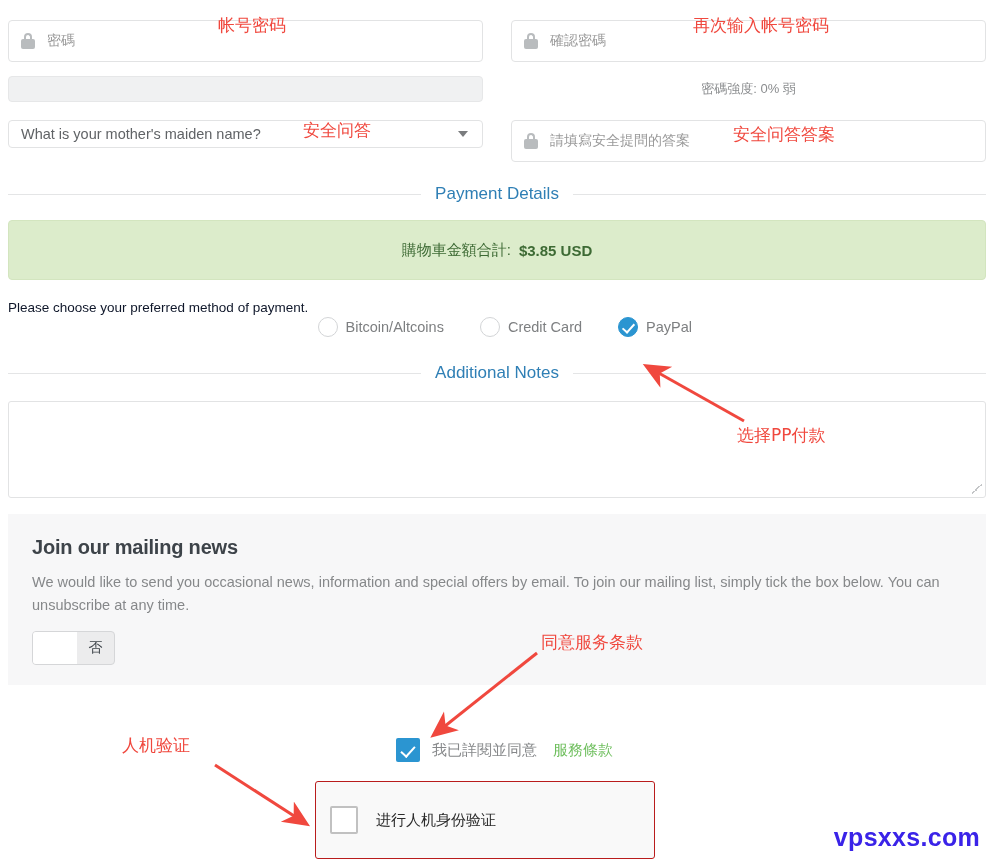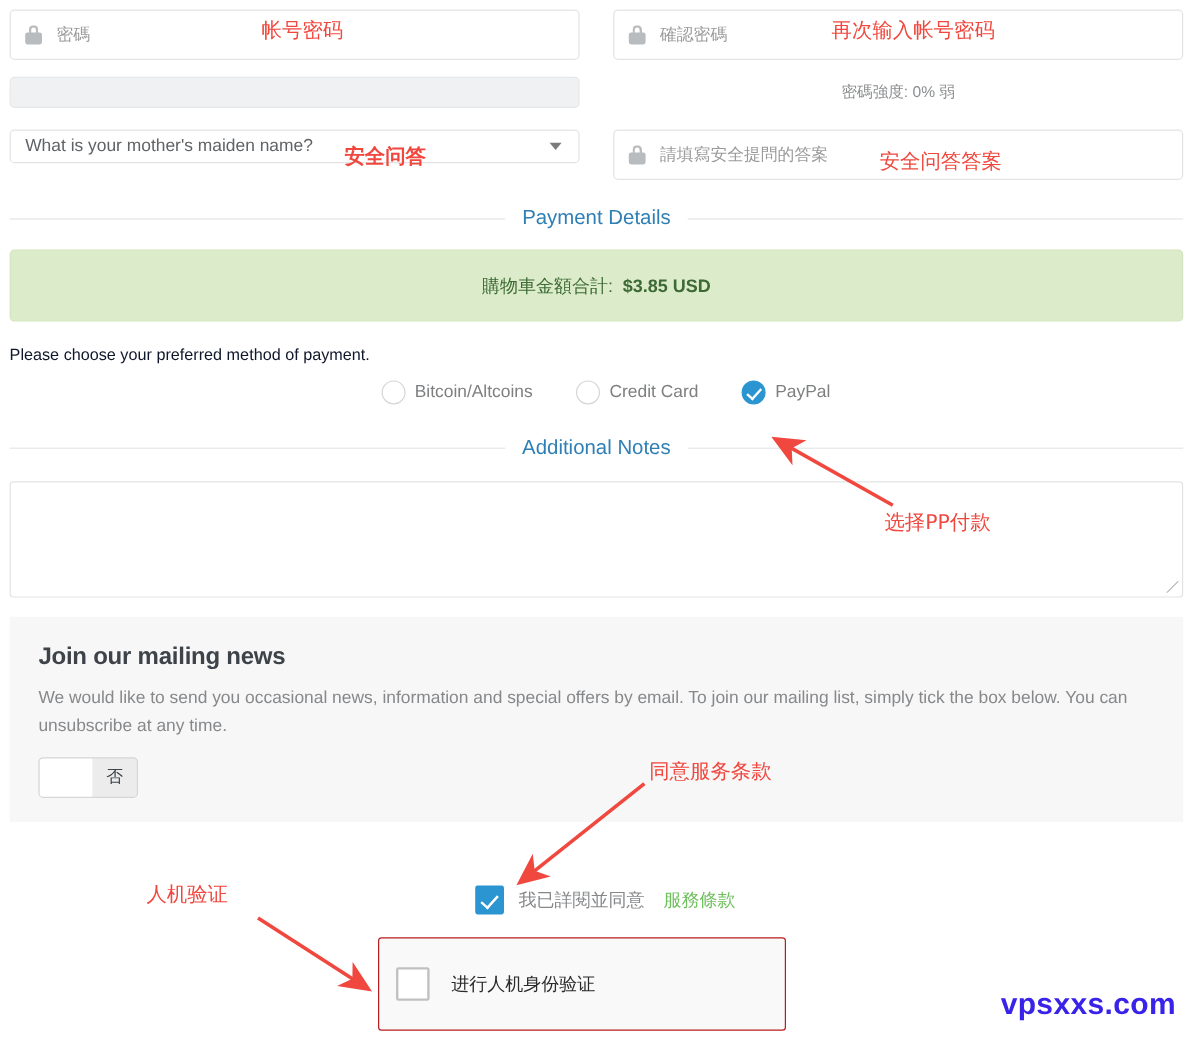--- a/index.html
+++ b/index.html
@@ -89,21 +89,21 @@
     border-radius:4px;
     height:60px;
     display:flex; align-items:center; justify-content:center;
     color:#3d6a34; font-size:15px;
   }
   .total-banner .amt { font-weight:bold; margin-left:8px; }
 
   .pay-hint { margin: 20px 8px 0 8px; color:#0f172a; font-size:13.5px; }
 
   .radio-row {
-    margin-top: 14px;
+    margin-top: 2px;
     display:flex; align-items:flex-start; justify-content:flex-end;
     padding-right: 302px;
     gap: 36px;
   }
   .radio-item { display:flex; align-items:center; gap:8px; }
   .radio-circle {
     width:20px;height:20px;border-radius:50%;
     border:1.5px solid #d3d5d7;background:#fff; flex:none;
   }
   .radio-circle.checked {
@@ -210,21 +210,21 @@
     position:absolute; right:14px; bottom:16px;
     color:#3a23e8; font-size:25px; font-weight:bold;
     letter-spacing:.3px;
   }
 </style>
 </head>
 <body>
 
 <div class="page">
 
-  <div class="row" style="padding-top:8px;">
+  <div class="row" style="padding-top:20px;">
     <div class="col">
       <div class="field">
         <span class="lock-icon">
           <span class="shackle"></span>
             <span class="body"></span>
         </span>
         <span class="ph">密碼</span>
       </div>
       <div class="strength-bar"></div>
       <div class="select-field">
@@ -319,20 +319,20 @@
 
     <line x1="744" y1="421" x2="648" y2="367" stroke="#f0483e" stroke-width="3" marker-end="url(#ah)"></line>
 
     <line x1="537" y1="653" x2="435" y2="734" stroke="#f0483e" stroke-width="3" marker-end="url(#ah)"></line>
 
     <line x1="215" y1="765" x2="305" y2="823" stroke="#f0483e" stroke-width="3" marker-end="url(#ah)"></line>
   </svg>
 
   <div class="anno" style="left:218px; top:14px;">帐号密码</div>
   <div class="anno" style="left:693px; top:14px;">再次输入帐号密码</div>
-  <div class="anno" style="left:287px; top:119px;font-weight:bold;">安全问答</div>
+  <div class="anno" style="left:303px; top:119px;">安全问答</div>
   <div class="anno" style="left:733px; top:123px;">安全问答答案</div>
   <div class="anno" style="left:737px; top:424px;">选择PP付款</div>
   <div class="anno" style="left:541px; top:631px;">同意服务条款</div>
   <div class="anno" style="left:122px; top:734px;">人机验证</div>
 
   <div class="watermark">vpsxxs.com</div>
 </div>
 
 </body></html>

